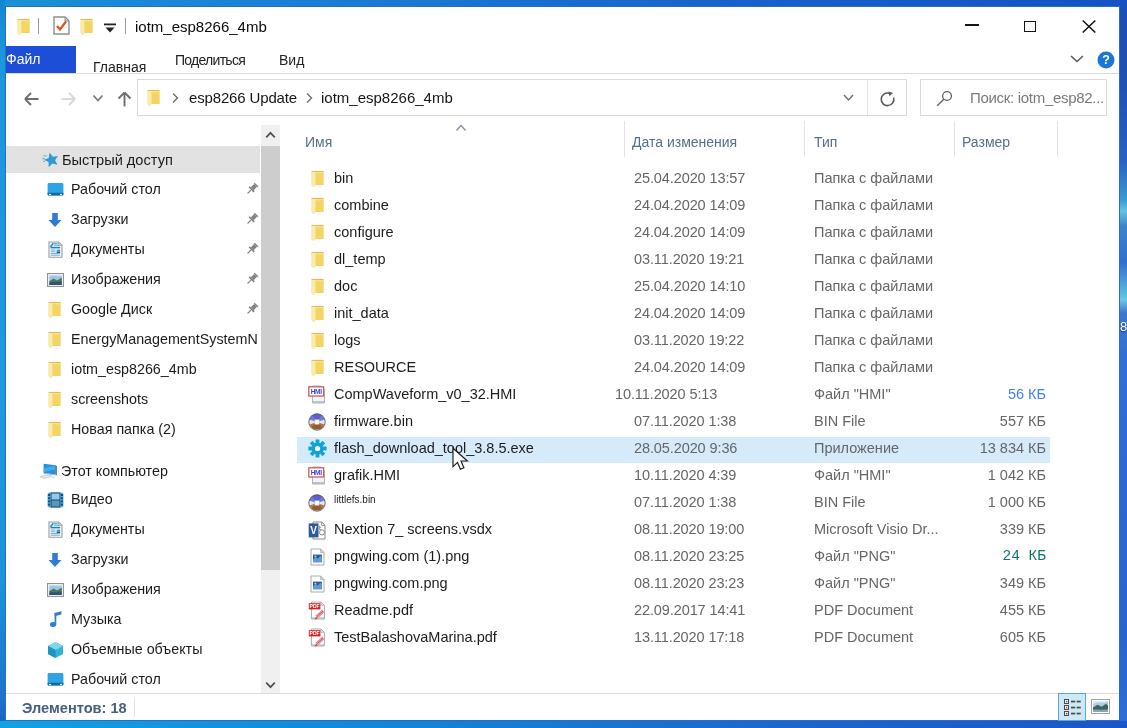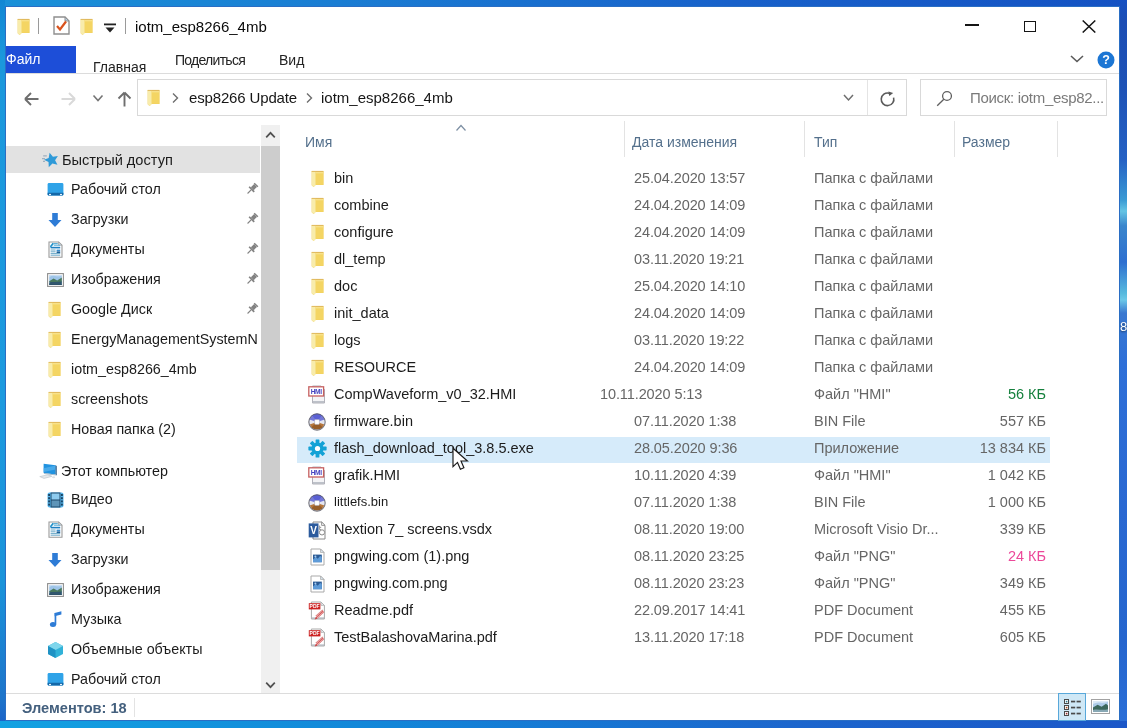--- a/index.html
+++ b/index.html
@@ -387,23 +387,23 @@
 <div class="t" style="left:634px;top:359px;font-size:14.5px;color:#666;letter-spacing:-0.1px;">24.04.2020 14:09</div>
 <div class="t" style="left:814px;top:359px;font-size:14.5px;color:#666;">Папка с файлами</div>
 <svg class="a" style="left:308px;top:385px;" width="17" height="19" viewBox="0 0 17 19">
 <path d="M4.5 1 h8.5 l3.5 3.5 V18 H4.5 Z" fill="#f4f4f6" stroke="#b2b2ba" stroke-width="1"></path>
 <path d="M13 1 l3.5 3.5 H13 Z" fill="#e2e6ea" stroke="#b2b2ba" stroke-width="0.7"></path>
 <path d="M5 16.9 h11" stroke="#9aa0ac" stroke-width="1"></path>
 <rect x="0.8" y="1.8" width="14.8" height="9.2" fill="#fff" stroke="#c66060" stroke-width="1.3"></rect>
 <text x="8.2" y="8.8" font-family="Liberation Sans" font-size="6.6" font-weight="bold" fill="#4545c0" text-anchor="middle" letter-spacing="-0.4">HMI</text>
 </svg>
 <div class="t" style="left:334px;top:386px;font-size:14.5px;color:#1c1c1c;">CompWaveform_v0_32.HMI</div>
-<div class="t" style="left:600px;top:386px;font-size:14.5px;color:#666;letter-spacing:-0.1px;text-align:right;">10.11.2020 5:13</div>
+<div class="t" style="left:615px;top:386px;font-size:14.5px;color:#666;letter-spacing:-0.1px;text-align:right;">10.11.2020 5:13</div>
 <div class="t" style="left:814px;top:386px;font-size:14.5px;color:#666;">Файл "HMI"</div>
-<div class="t" style="right:81px;top:386px;font-size:14.5px;color:#15803d;text-align:center;">56 КБ</div>
+<div class="t" style="right:81px;top:386px;font-size:14.5px;color:#3b82f6;text-align:center;">56 КБ</div>
 <svg class="a" style="left:308px;top:413px;" width="18" height="18" viewBox="0 0 18 18">
 <circle cx="9" cy="9" r="8.2" fill="#e4e6f0"></circle>
 <path d="M1.3 6.4 A8.2 8.2 0 0 1 16.7 6.4 L9 9 Z" fill="#7478d8"></path>
 <path d="M4.2 2.2 A8.2 8.2 0 0 1 13.8 2.2 L9 9 Z" fill="#5a60d4"></path>
 <path d="M1.6 11.4 A8.2 8.2 0 0 0 16.4 11.4 L9 9 Z" fill="#b5763c"></path>
 <path d="M3.4 14.2 A8.2 8.2 0 0 0 14.6 14.2 L9 9 Z" fill="#965d28"></path>
 <circle cx="9" cy="9" r="8.2" fill="none" stroke="#5a5a64" stroke-width="0.9"></circle>
 <rect x="6.6" y="6.6" width="4.8" height="4.8" rx="0.9" fill="#fff" stroke="#a0a0b0" stroke-width="0.5"></rect>
 </svg>
 <div class="t" style="left:334px;top:413px;font-size:14.5px;color:#1c1c1c;">firmware.bin</div>
@@ -444,21 +444,21 @@
 <div class="t" style="right:81px;top:467px;font-size:14.5px;color:#666;text-align:right;">1 042 КБ</div>
 <svg class="a" style="left:308px;top:494px;" width="18" height="18" viewBox="0 0 18 18">
 <circle cx="9" cy="9" r="8.2" fill="#e4e6f0"></circle>
 <path d="M1.3 6.4 A8.2 8.2 0 0 1 16.7 6.4 L9 9 Z" fill="#7478d8"></path>
 <path d="M4.2 2.2 A8.2 8.2 0 0 1 13.8 2.2 L9 9 Z" fill="#5a60d4"></path>
 <path d="M1.6 11.4 A8.2 8.2 0 0 0 16.4 11.4 L9 9 Z" fill="#b5763c"></path>
 <path d="M3.4 14.2 A8.2 8.2 0 0 0 14.6 14.2 L9 9 Z" fill="#965d28"></path>
 <circle cx="9" cy="9" r="8.2" fill="none" stroke="#5a5a64" stroke-width="0.9"></circle>
 <rect x="6.6" y="6.6" width="4.8" height="4.8" rx="0.9" fill="#fff" stroke="#a0a0b0" stroke-width="0.5"></rect>
 </svg>
-<div class="t" style="left:334px;top:494px;font-size:13px;color:#1c1c1c;">littlefs.bin</div>
+<div class="t" style="left:334px;top:494px;font-size:10px;color:#1c1c1c;">littlefs.bin</div>
 <div class="t" style="left:634px;top:494px;font-size:14.5px;color:#666;letter-spacing:-0.1px;">07.11.2020 1:38</div>
 <div class="t" style="left:814px;top:494px;font-size:14.5px;color:#666;">BIN File</div>
 <div class="t" style="right:81px;top:494px;font-size:14.5px;color:#666;text-align:right;">1 000 КБ</div>
 <svg class="a" style="left:308px;top:521px;" width="18" height="19" viewBox="0 0 18 19">
 <path d="M5 1 h8.6 l3.4 3.4 V18 H5 Z" fill="#fff" stroke="#8a8a8a" stroke-width="1"></path>
 <path d="M13.6 1 l3.4 3.4 h-3.4 Z" fill="#fff" stroke="#8a8a8a" stroke-width="0.9"></path>
 <path d="M11.6 6.4 h1.6 M11.6 6.4 v2.2 h1.4 M11.6 4.6 v1.8" stroke="#8a8a8a" stroke-width="0.9" fill="none"></path>
 <circle cx="14" cy="11.4" r="2.6" fill="#fff" stroke="#8a8a8a" stroke-width="1"></circle>
 <rect x="0.7" y="2.4" width="9.8" height="14" fill="#2c5b9d"></rect>
 <text x="5.6" y="13.4" font-family="Liberation Sans" font-size="10" font-weight="bold" fill="#fff" text-anchor="middle">V</text>
@@ -470,21 +470,21 @@
 <svg class="a" style="left:310px;top:548px;" width="15" height="18" viewBox="0 0 15 18">
 <path d="M1 1 h9.5 l3.5 3.5 V17 H1 Z" fill="#fff" stroke="#a9a9a9" stroke-width="1"></path>
 <path d="M10.5 1 l3.5 3.5 h-3.5 Z" fill="#d7e3ec" stroke="#a9a9a9" stroke-width="0.7"></path>
 <rect x="3" y="6.6" width="8.8" height="7.6" fill="#2a5a94"></rect>
 <path d="M3 11.6 l2.8-2.6 2 1.8 2.4-3 1.6 1.8 V14.2 H3 Z" fill="#5e9bd8"></path>
 <circle cx="5.4" cy="8.6" r="1" fill="#aacdf0"></circle>
 </svg>
 <div class="t" style="left:334px;top:548px;font-size:14.5px;color:#1c1c1c;">pngwing.com (1).png</div>
 <div class="t" style="left:634px;top:548px;font-size:14.5px;color:#666;letter-spacing:-0.1px;">08.11.2020 23:25</div>
 <div class="t" style="left:814px;top:548px;font-size:14.5px;color:#666;">Файл "PNG"</div>
-<div class="t" style="right:81px;top:548px;font-size:14.5px;color:#ec4899;text-align:left;">24 КБ</div>
+<div class="t" style="right:81px;top:548px;font-size:14.5px;color:#0f766e;text-align:left;font-family:Liberation Mono, monospace;">24 КБ</div>
 <svg class="a" style="left:310px;top:575px;" width="15" height="18" viewBox="0 0 15 18">
 <path d="M1 1 h9.5 l3.5 3.5 V17 H1 Z" fill="#fff" stroke="#a9a9a9" stroke-width="1"></path>
 <path d="M10.5 1 l3.5 3.5 h-3.5 Z" fill="#d7e3ec" stroke="#a9a9a9" stroke-width="0.7"></path>
 <rect x="3" y="6.6" width="8.8" height="7.6" fill="#2a5a94"></rect>
 <path d="M3 11.6 l2.8-2.6 2 1.8 2.4-3 1.6 1.8 V14.2 H3 Z" fill="#5e9bd8"></path>
 <circle cx="5.4" cy="8.6" r="1" fill="#aacdf0"></circle>
 </svg>
 <div class="t" style="left:334px;top:575px;font-size:14.5px;color:#1c1c1c;">pngwing.com.png</div>
 <div class="t" style="left:634px;top:575px;font-size:14.5px;color:#666;letter-spacing:-0.1px;">08.11.2020 23:23</div>
 <div class="t" style="left:814px;top:575px;font-size:14.5px;color:#666;">Файл "PNG"</div>

